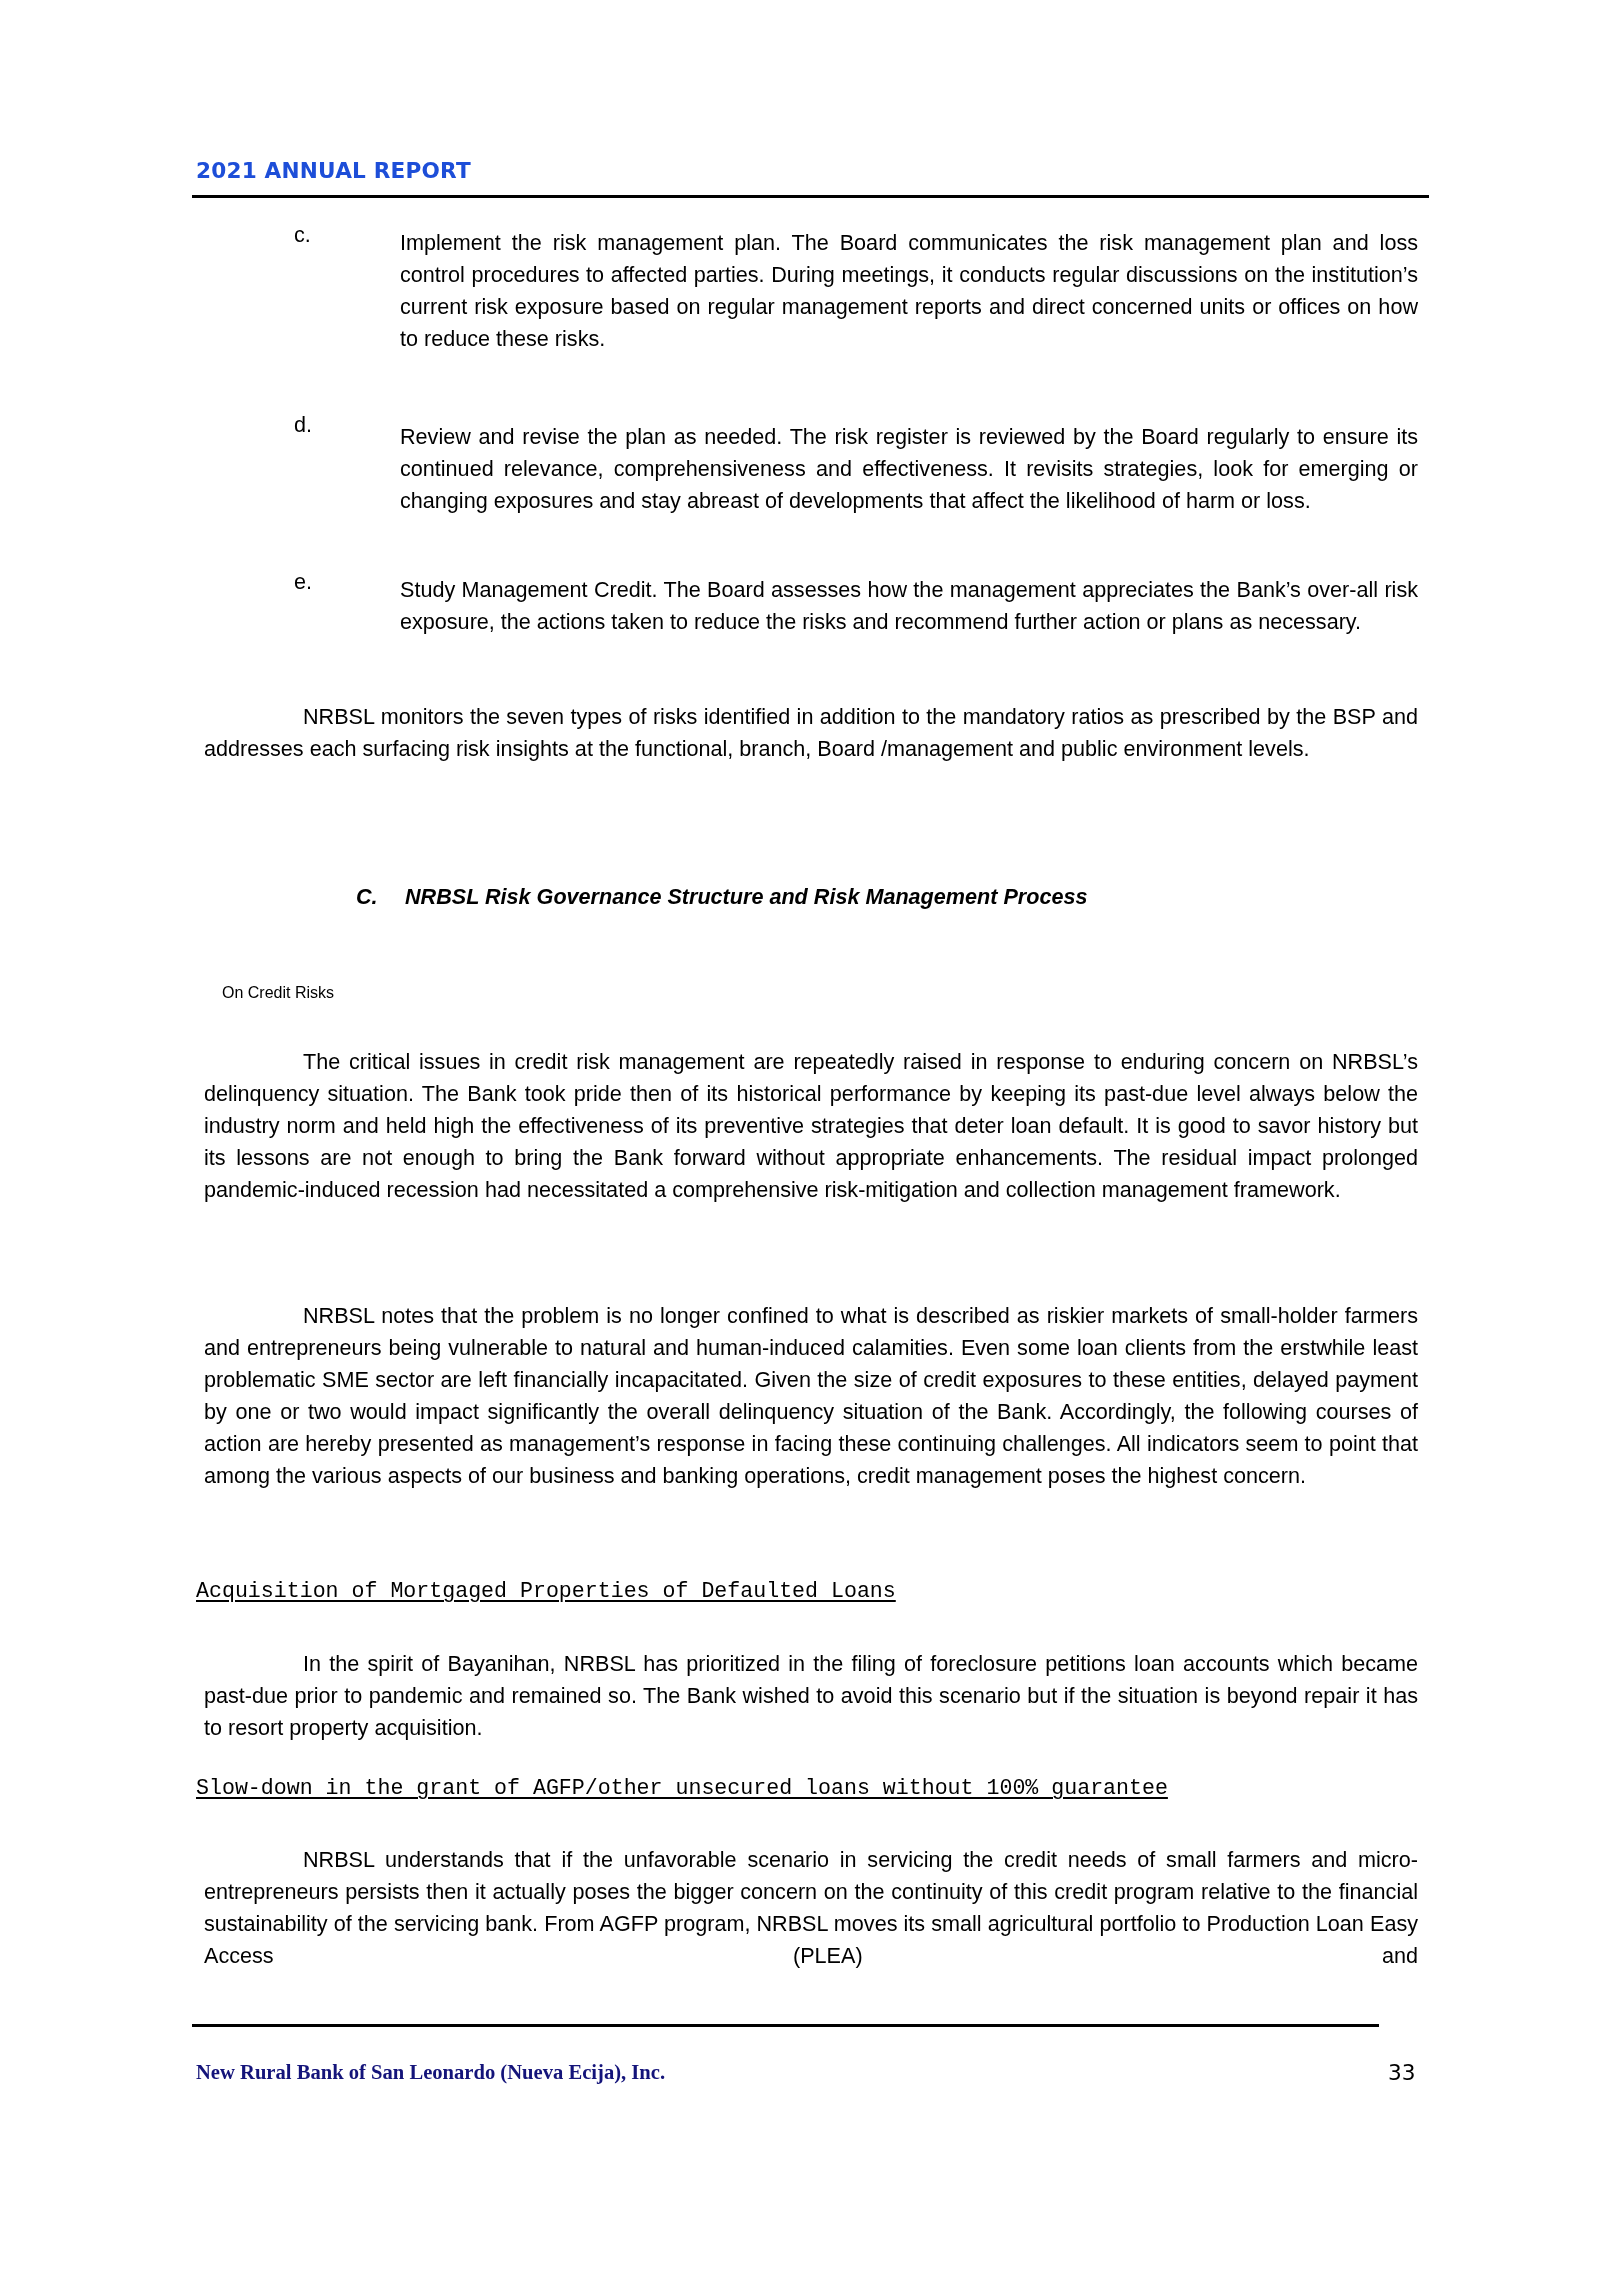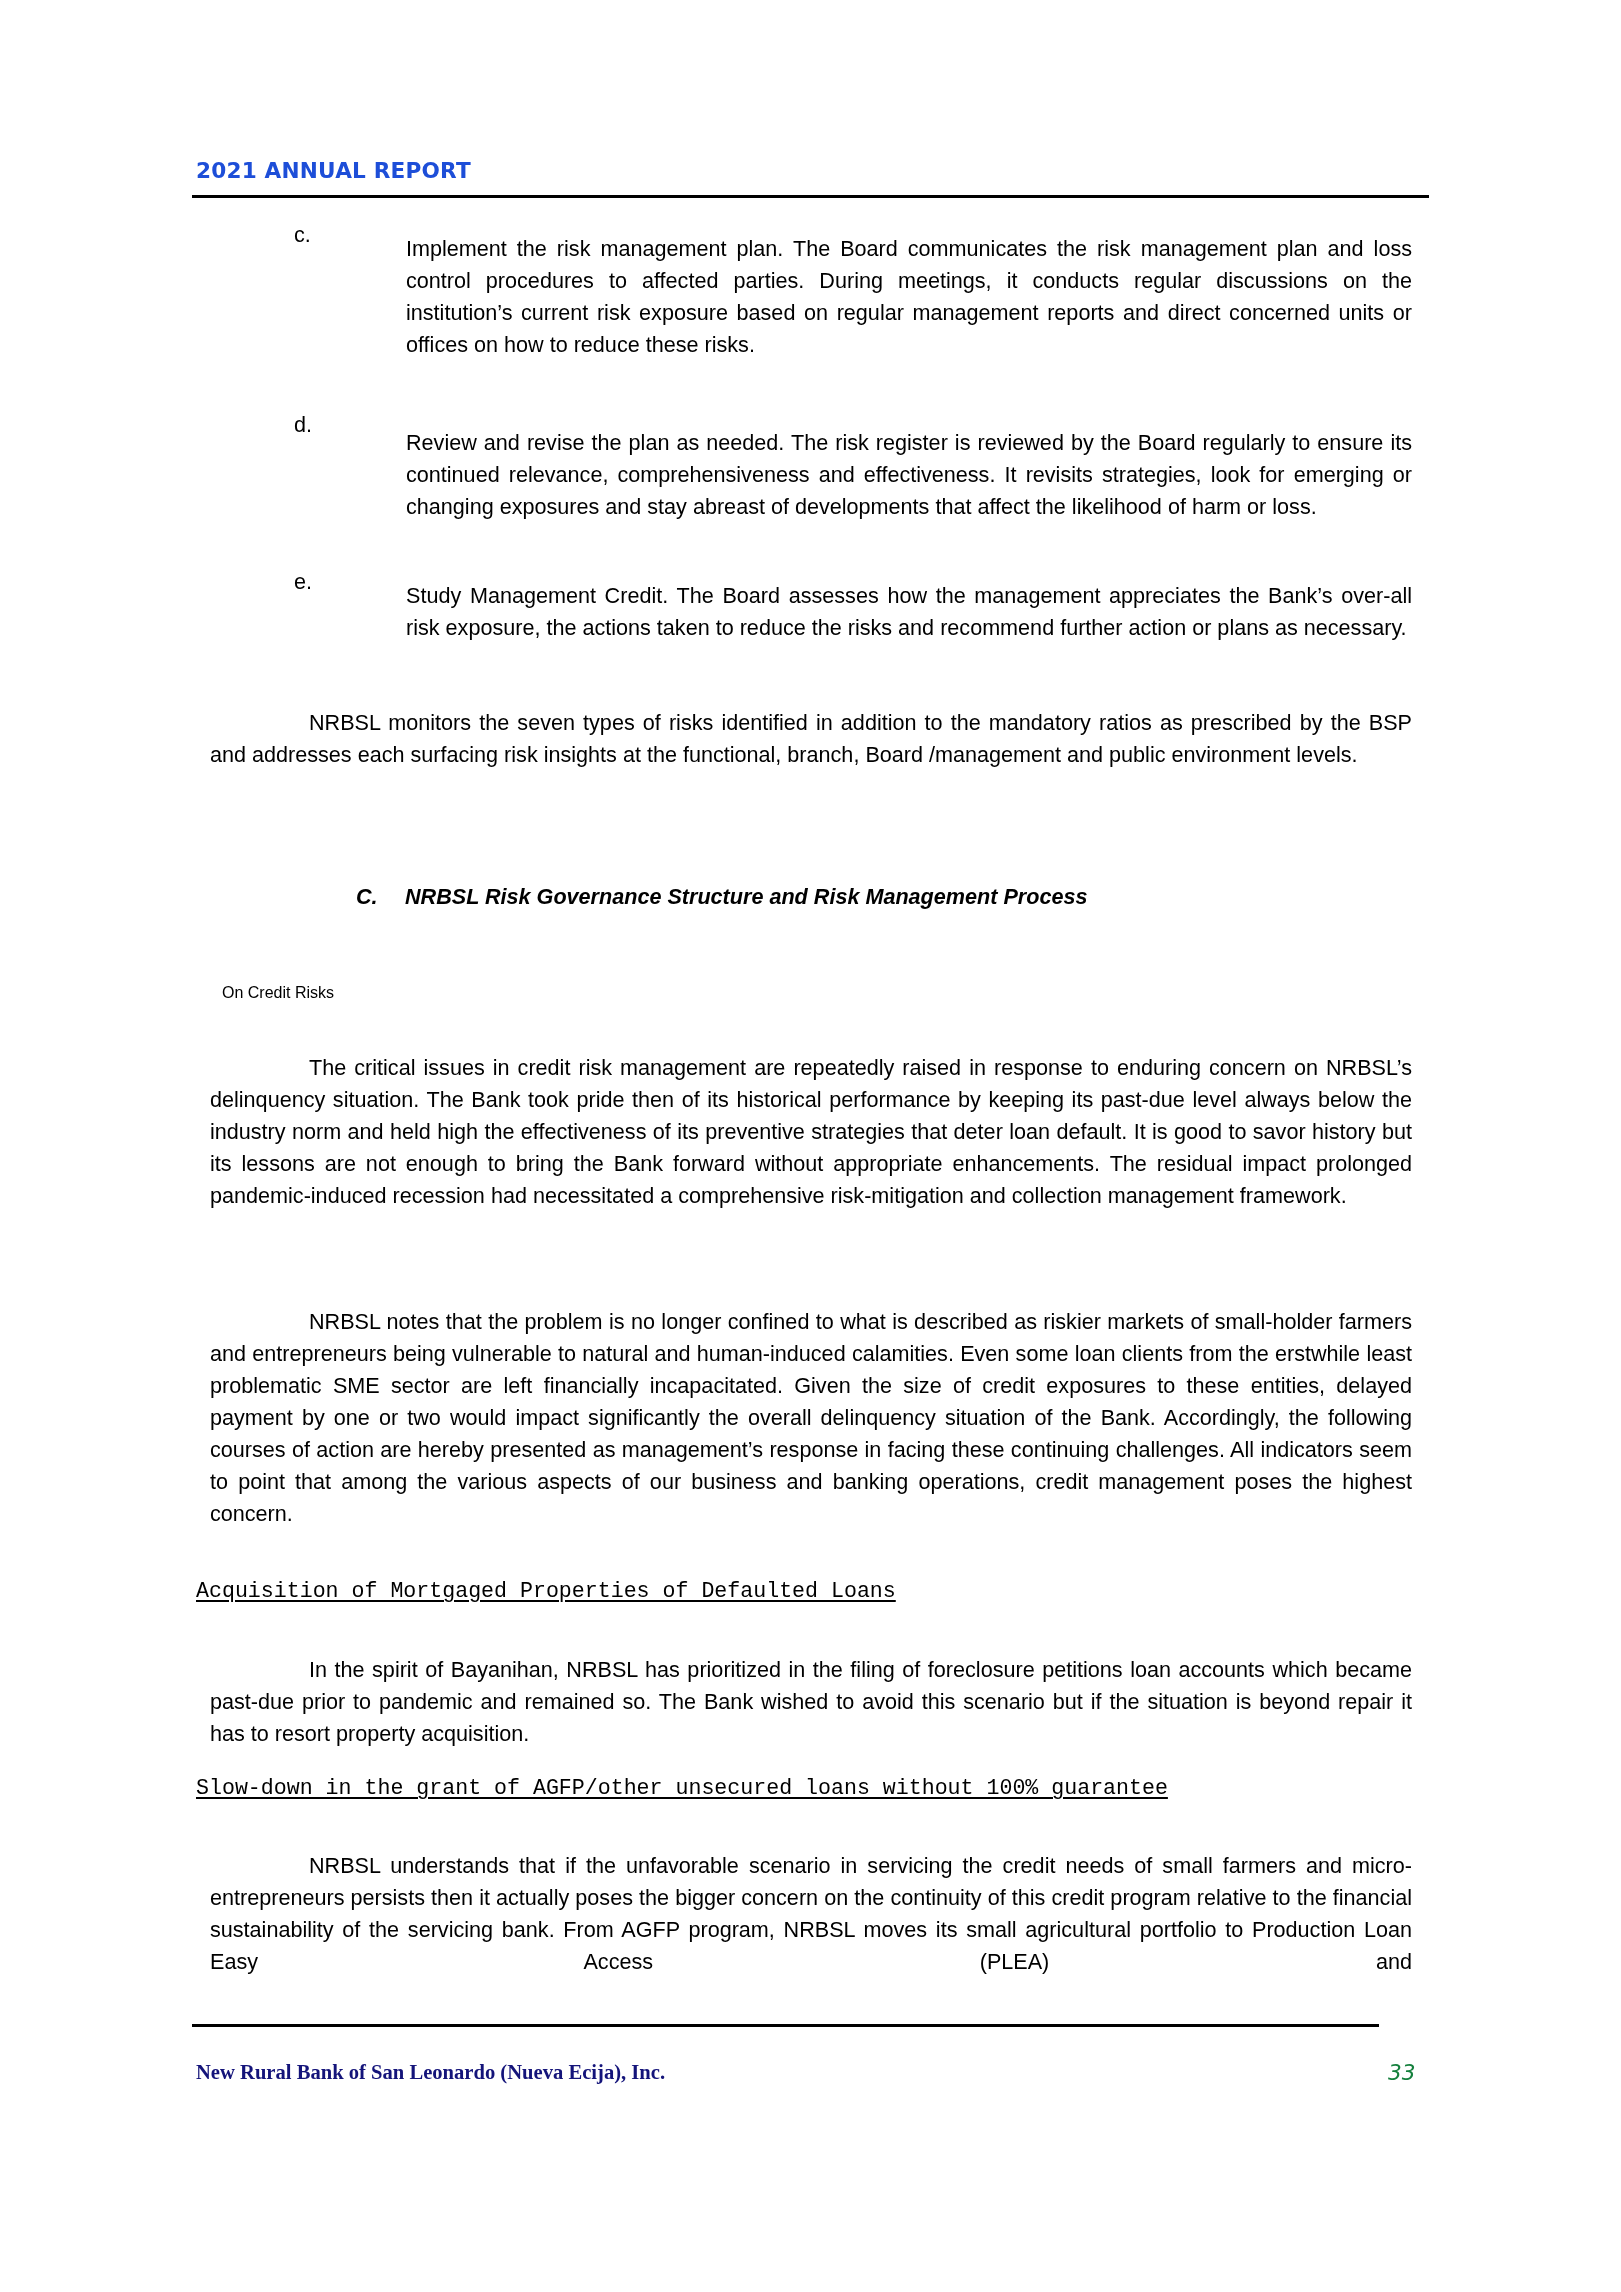--- a/index.html
+++ b/index.html
@@ -3,34 +3,34 @@
 <meta charset="utf-8">
 <style>
   html, body { margin:0; padding:0; background:#ffffff; }
   body { width:1621px; height:2293px; position:relative; overflow:hidden;
          font-family:"Liberation Sans", sans-serif; color:#000; }
   .abs { position:absolute; }
   .hdr-title { left:196px; top:157px; font-family:"DejaVu Sans", sans-serif; font-weight:bold;
                font-size:21.6px; letter-spacing:0.2px; color:#1d4ed8; line-height:27.4px; white-space:nowrap; }
   .rule { position:absolute; height:2.9px; background:#000; }
   .body { font-size:21.6px; line-height:32px; text-align:justify; }
-  .body p { margin:14px; }
+  .body p { margin:8px; }
   .para { left:196px; width:1230px; }
   .para .indent { text-indent:99px; }
   .item-label { font-size:21.6px; line-height:32px; left:294px; }
   .item-text { left:392px; width:1034px; }
   .section-heading { left:356px; font-weight:bold; font-size:21.6px; line-height:32px; white-space:nowrap; }
   .section-heading .letter { display:inline-block; width:49px; }
   .sub-heading { left:196px; font-weight:normal; font-size:16px; line-height:32px;margin-left:26px; }
   .ul-heading { left:196px; font-size:21.6px; line-height:32px; text-decoration:underline;
                 text-underline-offset:2.9px; text-decoration-thickness:2px; white-space:nowrap;font-family:Liberation Mono, monospace; }
   .ftr-name { left:196px; top:2058px; font-family:Liberation Serif, serif; font-weight:bold;
               font-size:20.6px; color:#14147a; line-height:29px; white-space:nowrap; }
   .ftr-page { left:1388px; top:2058px; font-family:"DejaVu Sans", sans-serif; font-size:21.6px;
-              color:#15803d; line-height:29px;font-style:italic; }
+              color:#000000; line-height:29px; }
 </style>
 </head>
 <body>
 
 <div class="abs hdr-title">2021 ANNUAL REPORT</div>
 <div class="rule" style="left:192px; top:195px; width:1237px;"></div>
 
 <div class="abs item-label body" style="top:219px;">c.</div>
 <div class="abs body item-text" style="top:219px;">
   <p>Implement the risk management plan. The Board communicates the risk management plan and loss control procedures to affected parties. During meetings, it conducts regular discussions on the institution’s current risk exposure based on regular management reports and direct concerned units or offices on how to reduce these risks.</p>

